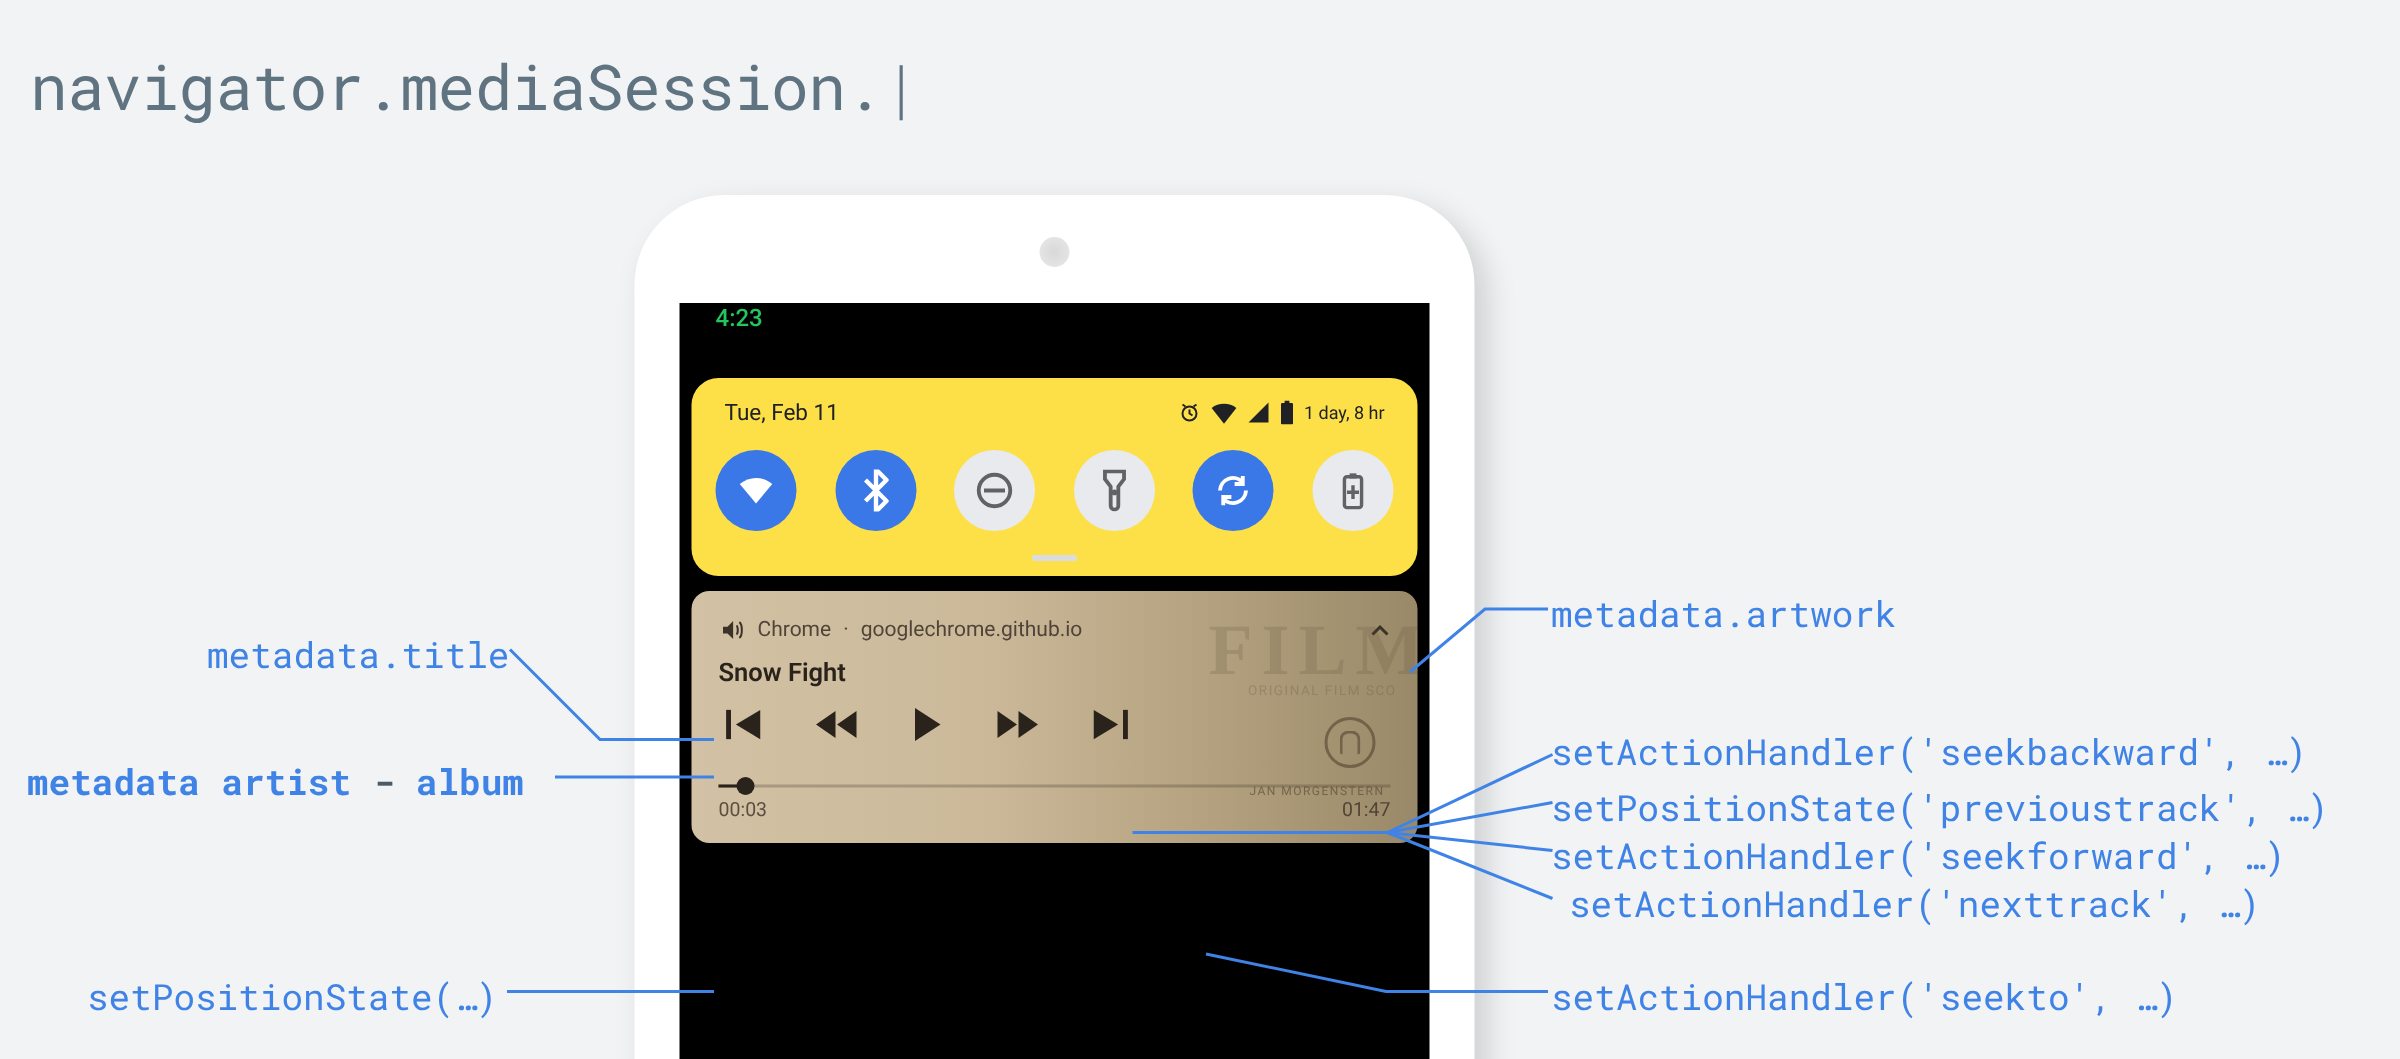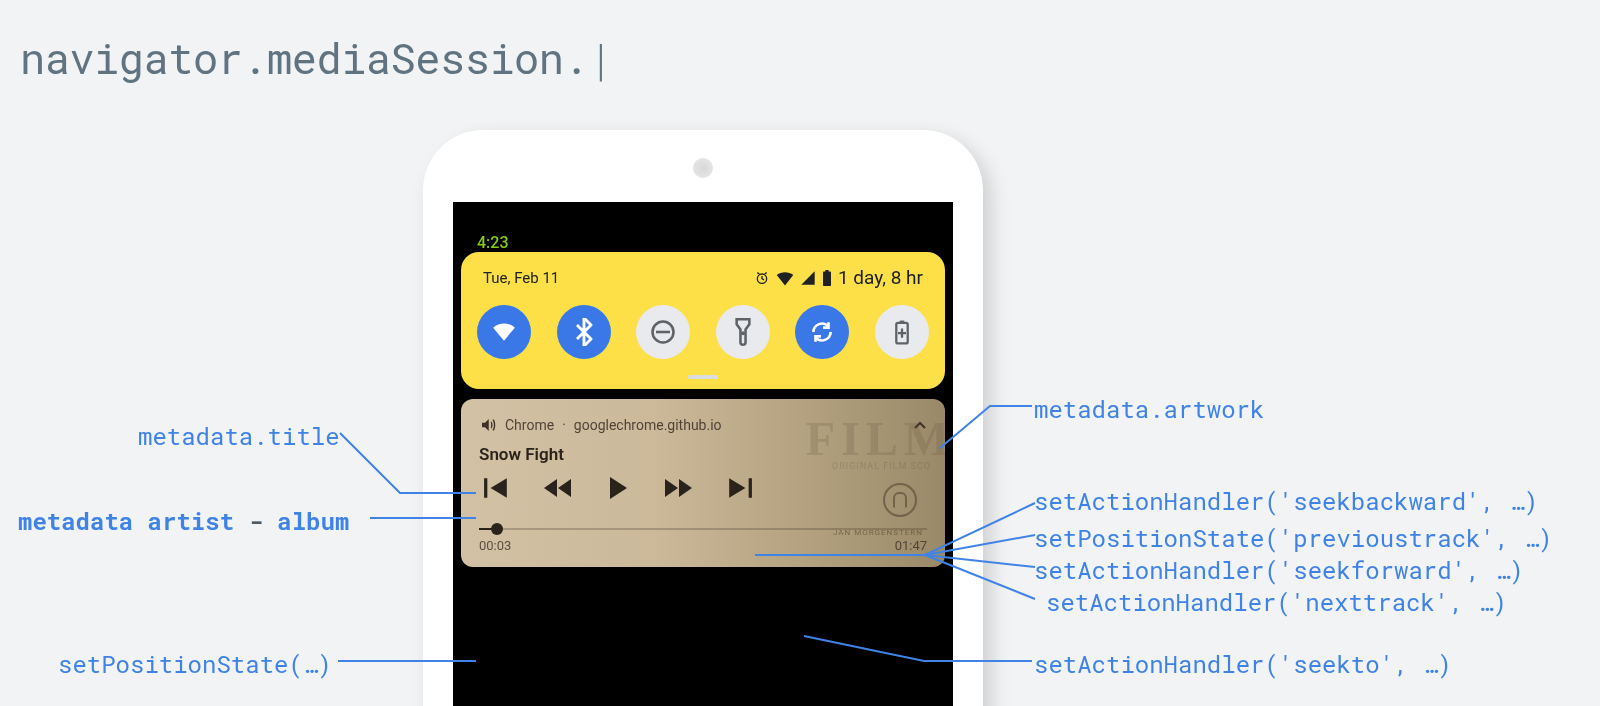--- a/index.html
+++ b/index.html
@@ -49,23 +49,23 @@
     position: absolute;
     top: 72px;
     left: 30px;
     right: 30px;
     bottom: 0;
     background: #000;
     overflow: hidden;
   }
   .statusbar {
     height: 50px;
-    color: #84cc16;
-    display: flex;
-    align-items: flex-end;
+    color: #22c55e;
+    display: flex;
+    align-items: flex-start;
     padding: 0 24px;
     font-size: 16px;
     font-weight: 500;
   }
 
   .qs-panel {
     margin: 0 8px;
     background: #fde047;
     border-radius: 18px;
     padding: 14px 16px 8px 16px;
@@ -75,21 +75,21 @@
     justify-content: space-between;
     align-items: center;
     font-size: 15px;
     color: #202124;
     padding: 0 6px 12px 6px;
   }
   .qs-top-right {
     display: flex;
     align-items: center;
     gap: 6px;
-    font-size: 19px;
+    font-size: 12px;
   }
   .qs-top-right svg { display: block; }
   .qs-tiles {
     display: flex;
     justify-content: space-between;
     padding: 4px 0 8px 0;
   }
   .tile {
     width: 54px;
     height: 54px;

